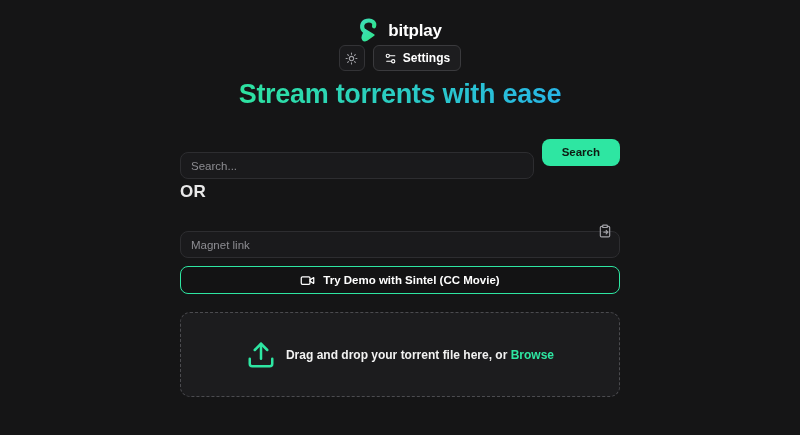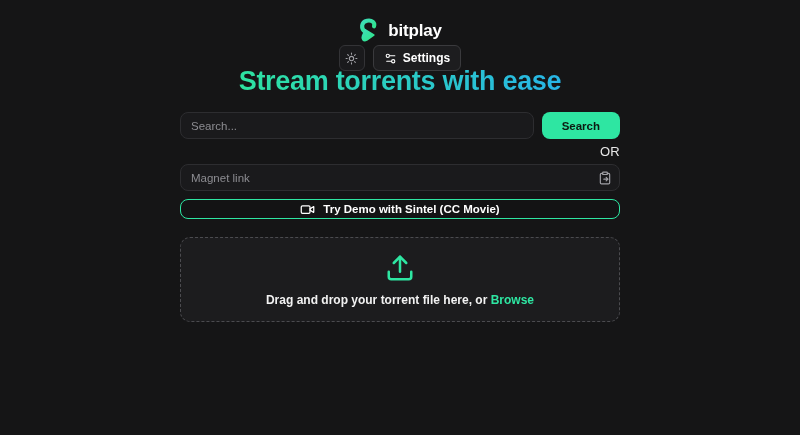--- a/index.html
+++ b/index.html
@@ -25,67 +25,67 @@
   }
   .settings-btn {
     height: 26px; display: flex; align-items: center; gap: 6px; padding: 0 10px;
     background: #1d1d1f; border: 1px solid #3a3a3d; border-radius: 6px;
     color: #fff; font-size: 12px; font-weight: 700; cursor: pointer;
     font-family: "Liberation Sans", sans-serif;
   }
 
   
   .hero-title {
-    margin-top: 17px; text-align: center;
+    margin-top: 30px; text-align: center;
     font-size: 27px; font-weight: 700; line-height: 32px; letter-spacing: -0.3px;
     background: linear-gradient(90deg, #2ee59d 10%, #27b3ea 90%);
     -webkit-background-clip: text; background-clip: text;
     -webkit-text-fill-color: transparent; color: transparent;
   }
 
   
   .row { display: flex; gap: 8px; align-items: center; }
   .search-row { margin-top: 15px; }
   .magnet-row { margin-top: 6px; }
   .text-input {
     flex: 1; height: 27px; background: #1a1a1c; border: 1px solid #2d2d30;
     border-radius: 8px; color: #e5e5e5; font-size: 11.5px; padding: 0 10px;
-    outline: none; font-family: "Liberation Sans", sans-serif;
+    outline: none; font-family: "Liberation Sans", sans-serif; margin-top: 27px;
   }
   .text-input::placeholder { color: #8c8c91; }
   .input-wrap { flex: 1; position: relative; display: flex; }
   .input-wrap .text-input { padding-right: 30px; }
   .paste-btn {
     position: absolute; right: 8px; top: 50%; transform: translateY(-50%);
     background: none; border: none; cursor: pointer; display: flex; align-items: center;
   }
   .primary-btn {
     height: 27px; flex-shrink: 0; padding: 0 20px;
     background: #2ee6a2; color: #0d1b12; border: none; border-radius: 8px;
     font-size: 11.5px; font-weight: 700; cursor: pointer;
     font-family: "Liberation Sans", sans-serif;
   }
 
   .or-divider {
-    margin: 6px 0; text-align: right; font-size: 13px; font-weight: 400;
+    margin: 6px 0; text-align: left; font-size: 17px; font-weight: 700;
     color: #e8e8e8; letter-spacing: 0.3px; line-height: 13px;
   }
 
   .demo-btn {
-    margin-top: 8px; width: 100%; height: 20px;
+    margin-top: 8px; width: 100%; height: 28px;
     display: flex; align-items: center; justify-content: center; gap: 8px;
     background: #131314; border: 1px solid #2ee6a2; border-radius: 8px;
     color: #fff; font-size: 11.5px; font-weight: 700; cursor: pointer;
     font-family: "Liberation Sans", sans-serif;
   }
 
   .dropzone {
     margin-top: 18px; height: 85px; border-radius: 10px;
     background: #1c1c1e; border: 1.5px dashed #4b4b4f;
-    display: flex; flex-direction: column; align-items: center; justify-content: center;
+    display: flex; flex-direction: row; align-items: center; justify-content: center;
     gap: 10px; cursor: pointer;
   }
   .dropzone-text { font-size: 12px; font-weight: 700; color: #f2f2f2; }
   .browse-link { color: #2ee6a2; cursor: pointer; }
 </style>
 </head>
 <body>
 
 <div class="container">
 

